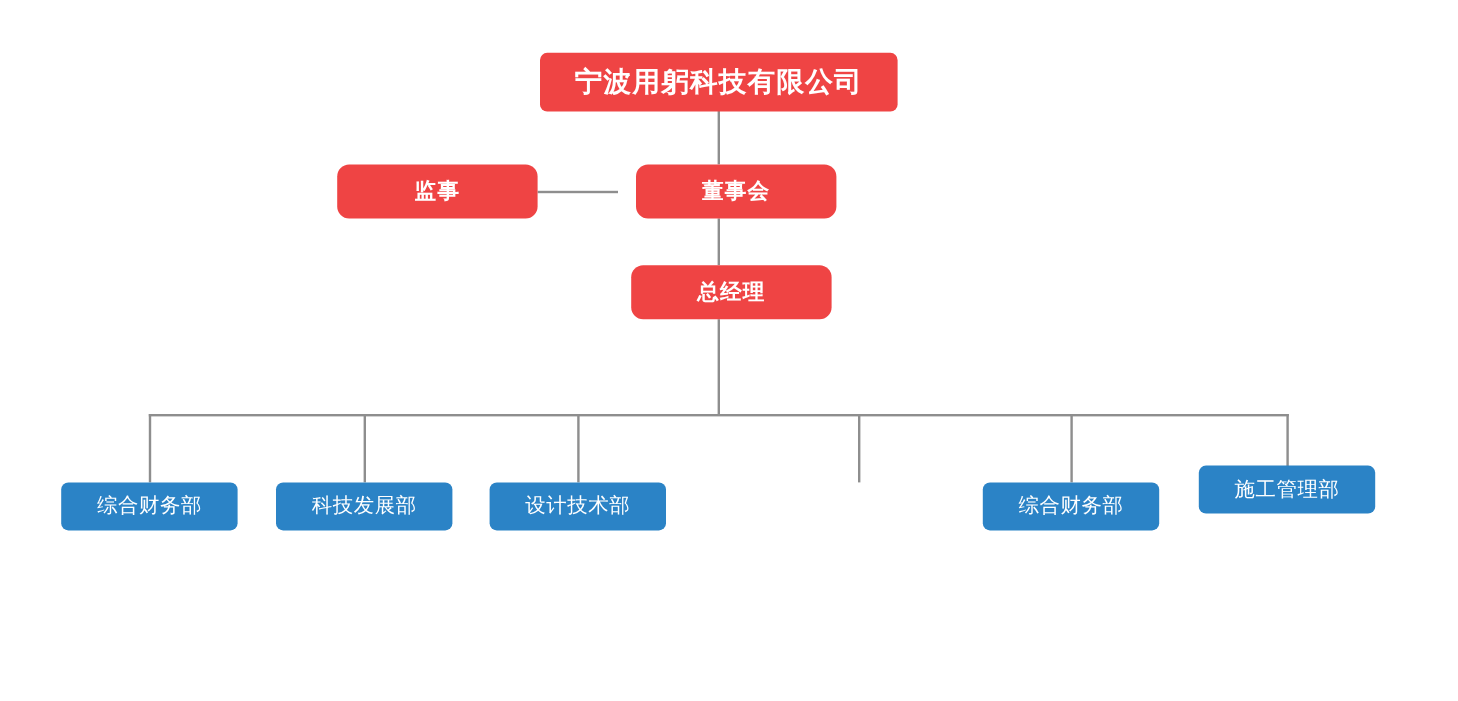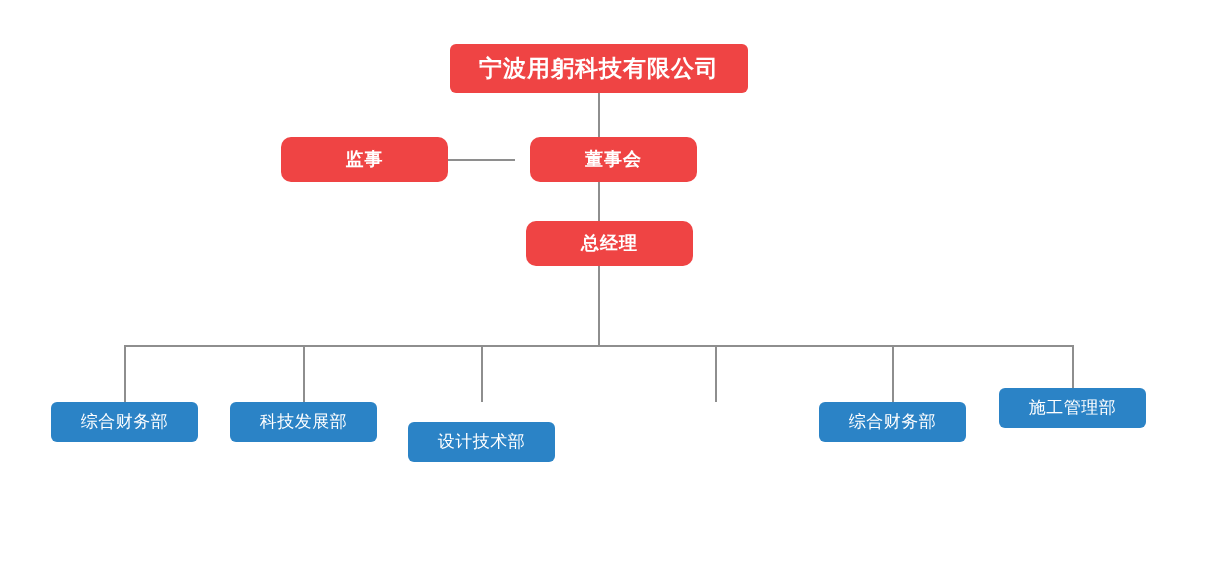--- a/index.html
+++ b/index.html
@@ -101,21 +101,21 @@
   </div>
 
   <div class="node node-blue node-dept" style="left:51px; top:402px; width:147px; height:40px;">
     <span>综合财务部</span>
   </div>
 
   <div class="node node-blue node-dept" style="left:230px; top:402px; width:147px; height:40px;">
     <span>科技发展部</span>
   </div>
 
-  <div class="node node-blue node-dept" style="left:408px; top:422px; width:147px; height:40px;">
+  <div class="node node-blue node-dept" style="left:408px; top:402px; width:147px; height:40px;">
     <span>设计技术部</span>
   </div>
 
 
   <div class="node node-blue node-dept" style="left:819px; top:402px; width:147px; height:40px;">
     <span>综合财务部</span>
   </div>
 
   <div class="node node-blue node-dept" style="left:999px; top:388px; width:147px; height:40px;">
     <span>施工管理部</span>

